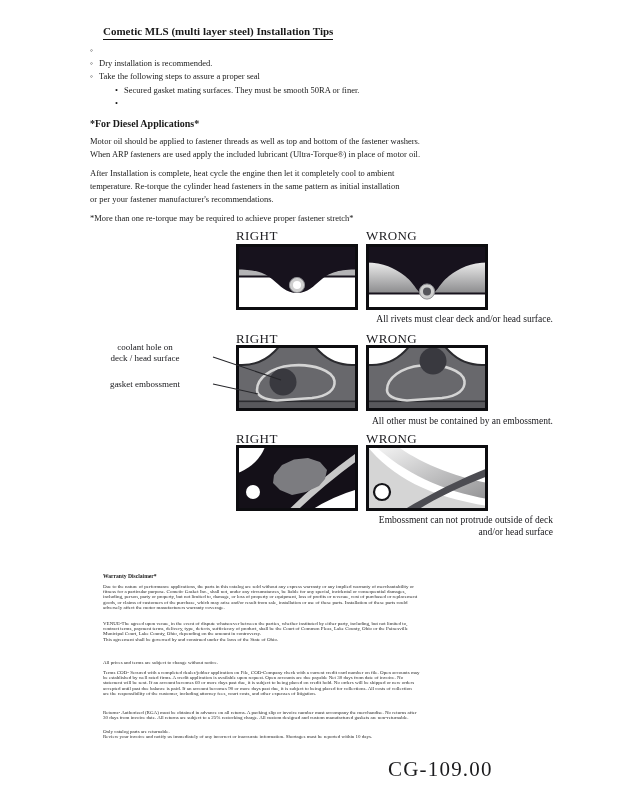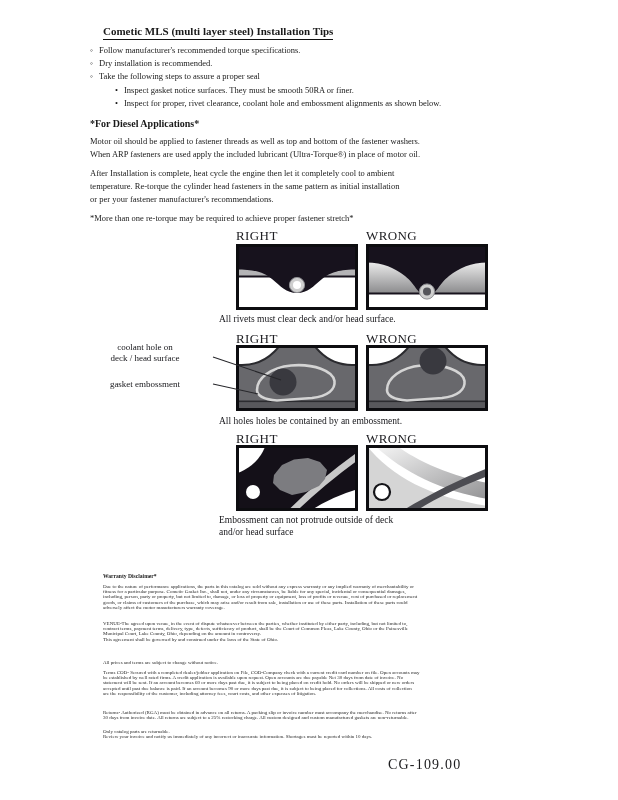--- a/index.html
+++ b/index.html
@@ -28,64 +28,62 @@
   .notep { top:212px; }
 
   
   .diagrams { position:absolute; left:0; top:228px; width:618px; height:347px; }
   .dlabel { position:absolute; width:122px; text-align:left; font-size:13px; letter-spacing:0.4px; color:#202024; }
   .dbox { position:absolute; width:122px; height:66px; }
   .colL { left:236px; } .colR { left:366px; }
   .r1l { top:0; } .r1b { top:16px; }
   .r2l { top:103px; } .r2b { top:117px; }
   .r3l { top:203px; } .r3b { top:217px; }
-  .dcaption { position:absolute; left:219px; width:300px; font-size:9.5px; line-height:12px; color:#16161a; }
+  .dcaption { position:absolute; left:253px; width:300px; font-size:9.5px; line-height:12px; color:#16161a;text-align:right; }
   .cap1 { top:85px; } .cap2 { top:187px; } .cap3 { top:286px; }
   .sidelabel { position:absolute; left:80px; width:130px; text-align:center; font-size:9px; line-height:10.5px; color:#16161a; }
   .sl1 { top:114px; } .sl2 { top:151px; }
   .leaders { position:absolute; left:0; top:0; pointer-events:none; }
 
   
   .warranty-h { position:absolute; left:103px; top:573px; font-size:5.6px; font-weight:bold; color:#222; }
   .legal { position:absolute; left:103px; width:460px; font-size:5px; line-height:5.2px; color:#2b2b2b; }
   .lp1 { top:584px; } .lp2 { top:621px; } .lp3 { top:660px; }
   .lp4 { top:670px; } .lp5 { top:710px; } .lp6 { top:729px; }
 
   
-  .pagenum { position:absolute; left:388px; top:757px; font-size:14px; letter-spacing:1.2px; color:#1c1c1e; }
+  .pagenum { position:absolute; left:388px; top:757px; font-size:21px; letter-spacing:1.2px; color:#1c1c1e; }
 </style>
 </head>
 <body>
 
 <div class="page">
 
   <div class="title">
     <span class="tspan">Cometic MLS (multi layer steel) Installation Tips</span>
   </div>
 
   <div class="tips">
     <div class="tip-row">
       <span class="mk">◦</span>
-      <span>Follow manufacturer's recommended torque specifications.</span>
     </div>
     <div class="tip-row">
       <span class="mk">◦</span>
       <span>Dry installation is recommended.</span>
     </div>
     <div class="tip-row">
       <span class="mk">◦</span>
       <span>Take the following steps to assure a proper seal</span>
     </div>
     <div class="tip-row sub">
       <span class="mk">•</span>
-      <span>Inspect gasket notice surfaces.  They must be smooth 50RA or finer.</span>
+      <span>Secured gasket mating surfaces.  They must be smooth 50RA or finer.</span>
     </div>
     <div class="tip-row sub">
       <span class="mk">•</span>
-      <span>Inspect for proper, rivet clearance, coolant hole and embossment alignments as shown below.</span>
     </div>
   </div>
 
   <div class="diesel-h">*For Diesel Applications*</div>
   <div class="bodytext pre p1">Motor oil should be applied to fastener threads as well as top and bottom of the fastener washers.
 When ARP fasteners are used apply the included lubricant (Ultra-Torque®) in place of motor oil.</div>
   <div class="bodytext pre p2">After Installation is complete, heat cycle the engine then let it completely cool to ambient
 temperature. Re-torque the cylinder head fasteners in the same pattern as initial installation
 or per your fastener manufacturer's recommendations.</div>
   <div class="bodytext notep">*More than one re-torque may be required to achieve proper fastener stretch*</div>
@@ -146,21 +144,21 @@
       <rect width="122" height="66" fill="#68686c"></rect>
       <rect x="0" y="56.5" width="122" height="9.5" fill="#58585c"></rect>
       <rect x="0" y="55.5" width="122" height="1.6" fill="#2c2c30"></rect>
       <circle cx="6" cy="-26" r="46" fill="#ffffff" stroke="#2a2a2e" stroke-width="2"></circle>
       <circle cx="116" cy="-26" r="46" fill="#ffffff" stroke="#2a2a2e" stroke-width="2"></circle>
       <path d="M21,45 C21,33 35,22.5 55,20.5 C78,18.5 97,26 98.5,36 C99.5,44.5 92,51 76,53 L41,55.5 C29,54.5 21,51.5 21,45 Z" fill="none" stroke="#d4d4d4" stroke-width="2.6"></path>
       <circle cx="67" cy="16" r="13.5" fill="#39393f"></circle>
       <rect x="1.5" y="1.5" width="119" height="63" fill="none" stroke="#0d0d10" stroke-width="3"></rect>
     </svg>
 
-    <div class="dcaption cap2">All holes holes be contained by an embossment.</div>
+    <div class="dcaption cap2">All other must be contained by an embossment.</div>
 
     <div class="dlabel colL r3l">RIGHT</div>
     <div class="dlabel colR r3l">WRONG</div>
 
     <svg class="dbox colL r3b" viewBox="0 0 122 66">
       <rect width="122" height="66" fill="#141018"></rect>
       <circle cx="-12" cy="-14" r="44" fill="#ffffff"></circle>
       <path d="M74,66 Q95,52 122,44 L122,66 Z" fill="#ffffff"></path>
       <path d="M52,70 C74,48 98,28 126,8" stroke="#c8c8c8" stroke-width="6.5" fill="none"></path>
       <path d="M38,30 L46,20 L58,14.5 L72,13 L84,17 L91,25 L89,34 L83,41 L70,47 L56,50 L44,45 L37,38 Z" fill="#7c7c80"></path>

